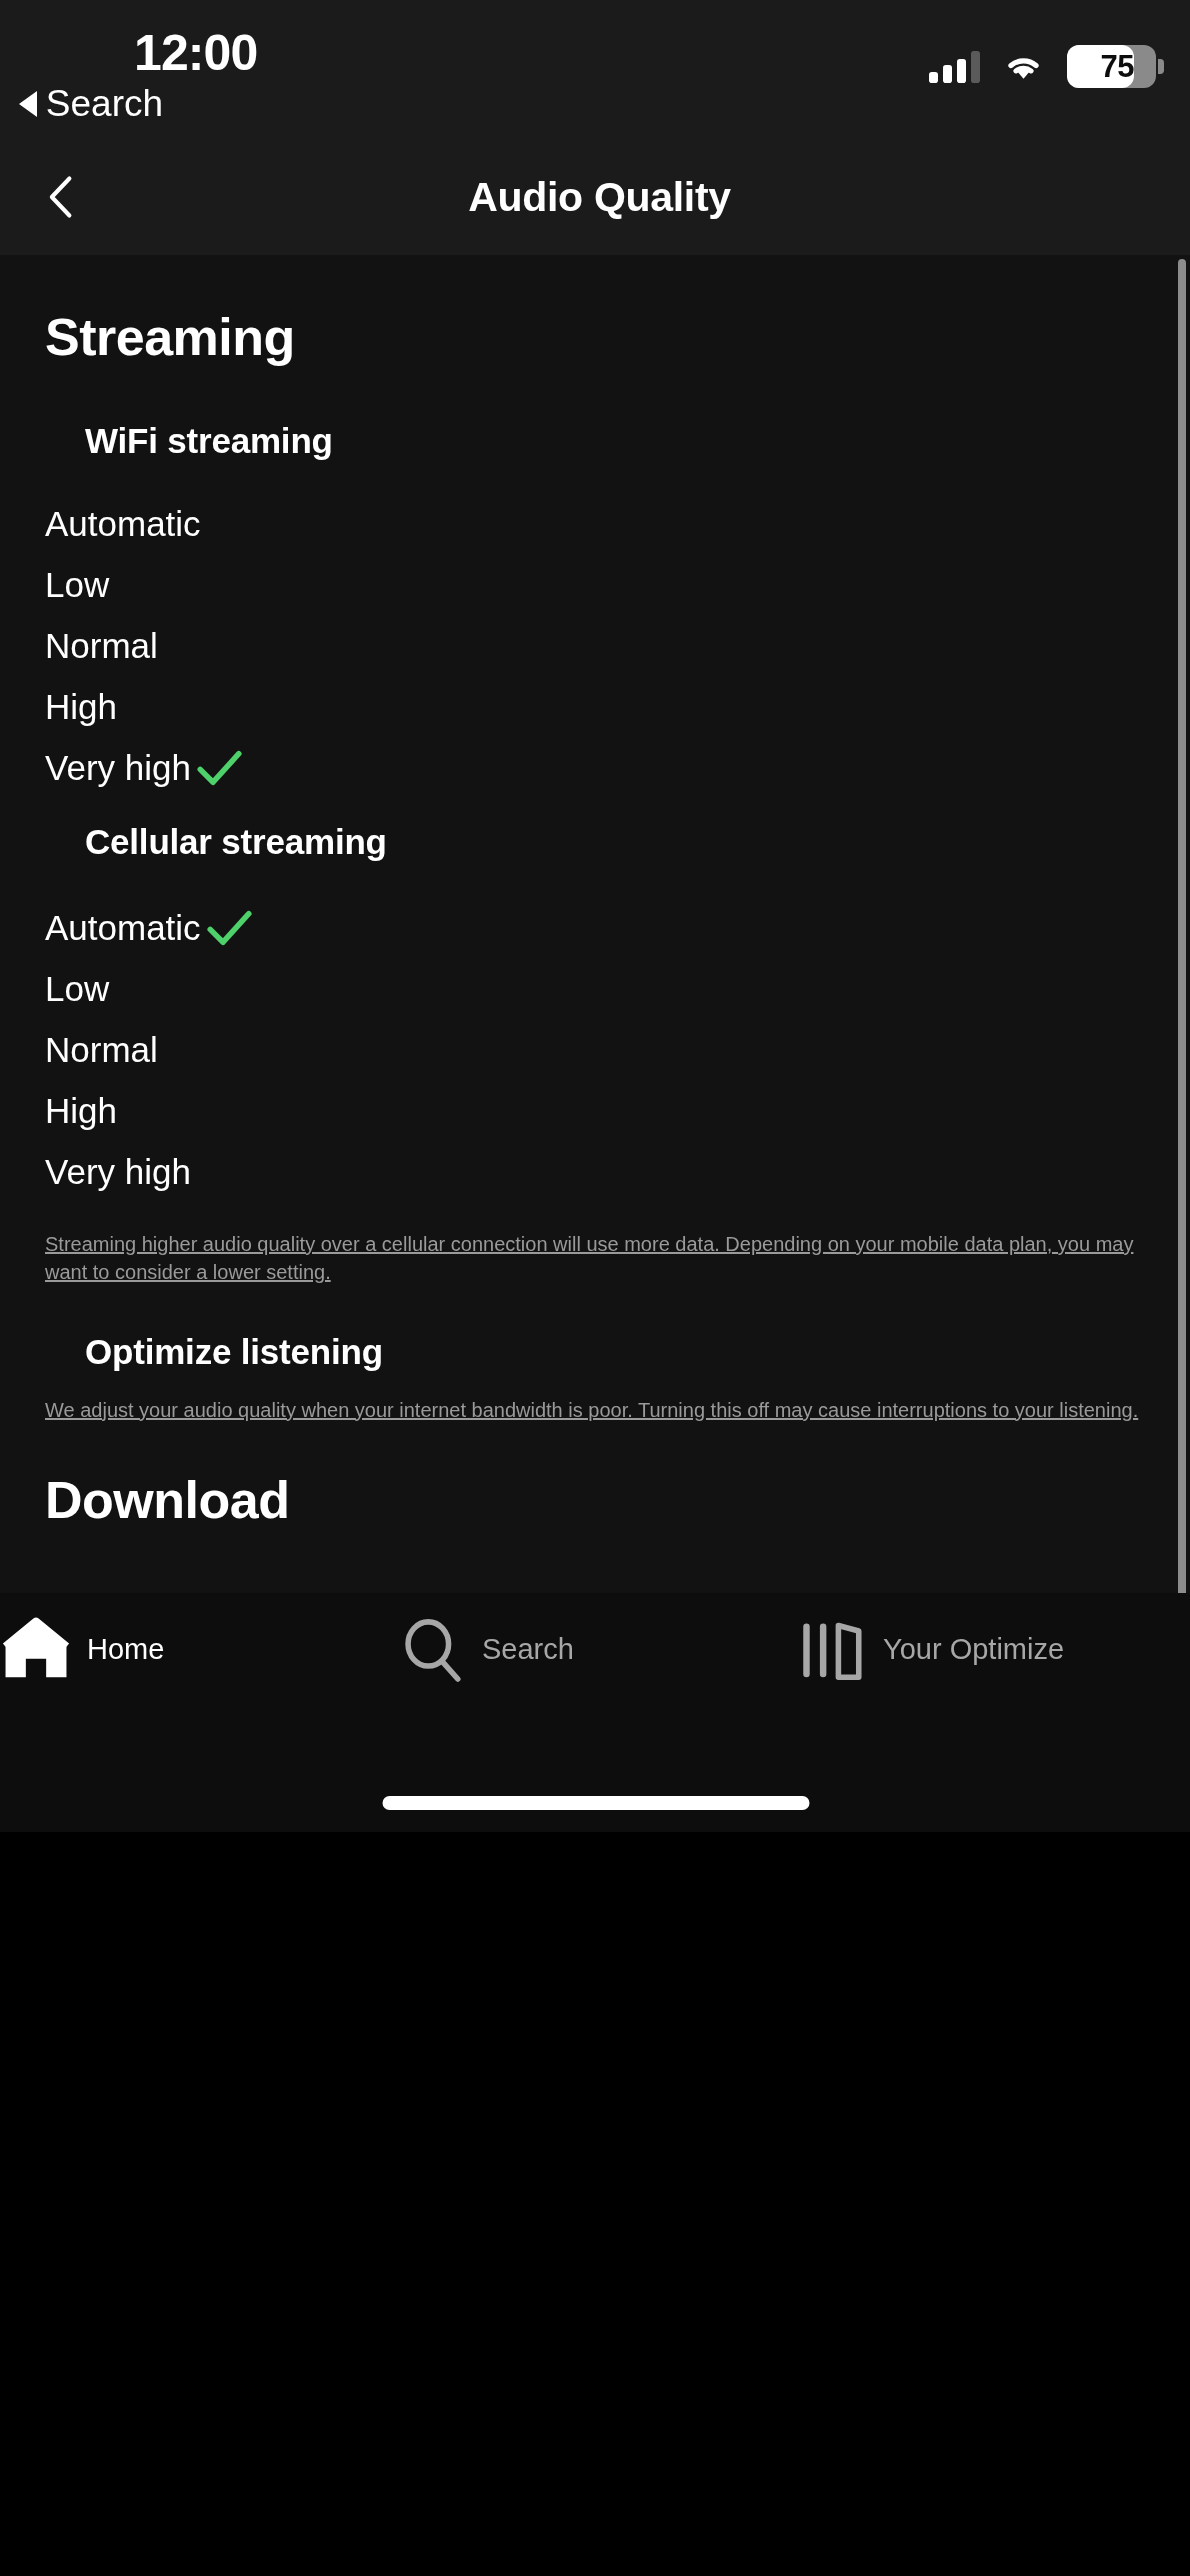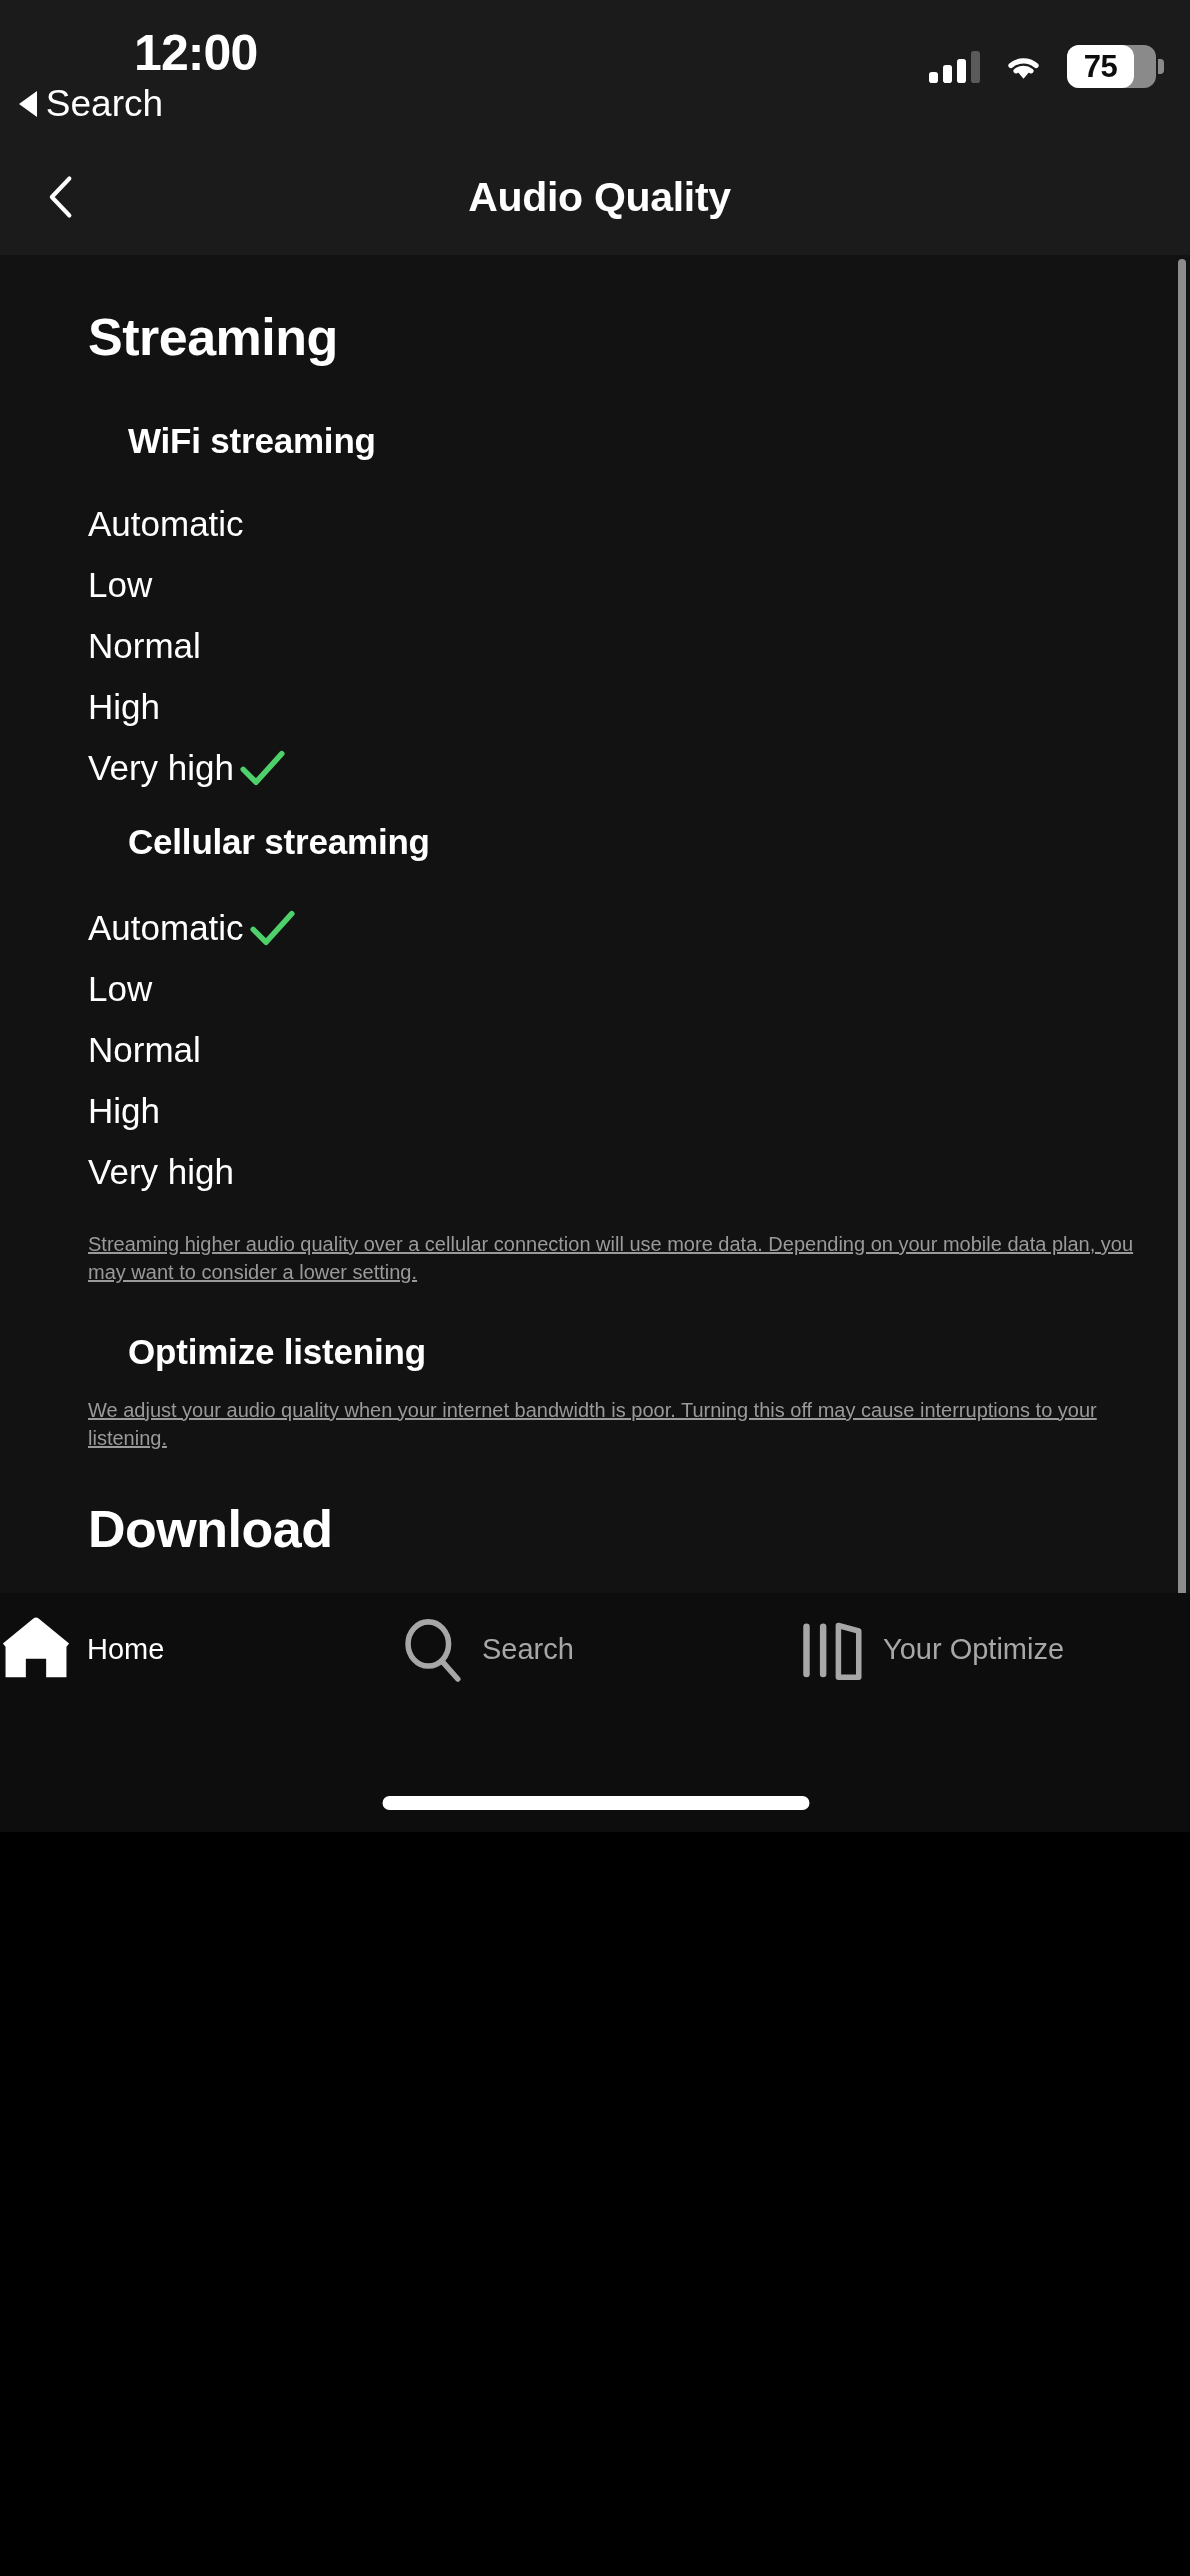--- a/index.html
+++ b/index.html
@@ -55,21 +55,21 @@
     position:relative; width:89px; height:43px;
     border-radius:12px; background:#8a8a8a;
     display:flex; align-items:center;
   }
   .batt-fill{
     position:absolute; left:0; top:0; height:43px; width:67px;
     background:#fff; border-radius:12px;
   }
   .batt-num{
     position:relative; z-index:2;
-    width:67px; text-align:center;
+    width:67px; text-align:right;
     font-size:31px; font-weight:700; color:#0d0d0d;
     letter-spacing:-0.5px;
   }
   .batt-cap{
     position:absolute; right:-8.3px; top:14px;
     width:6.5px; height:15px; background:#8a8a8a;
     border-radius:0 3.7px 3.7px 0;
   }
 
   
@@ -85,21 +85,20 @@
   .nav-title{
     position:absolute; left:4px; top:0; width:1191px; height:116px;
     display:flex; align-items:center; justify-content:center;
     font-size:41px; font-weight:700; color:#fff; letter-spacing:-0.3px;
   }
 
   
   .content{
     position:absolute; top:255px; left:0; width:1191px; height:2321px;
     background:#121212;
-    padding-left:43px;
   }
   .pad{ padding-left:45px; padding-right:45px; }
 
   .h1{
     font-size:52px; font-weight:700; color:#fff;
     letter-spacing:-0.5px;
   }
   .h2{
     font-size:35px; font-weight:700; color:#fff;
     letter-spacing:-0.2px;

